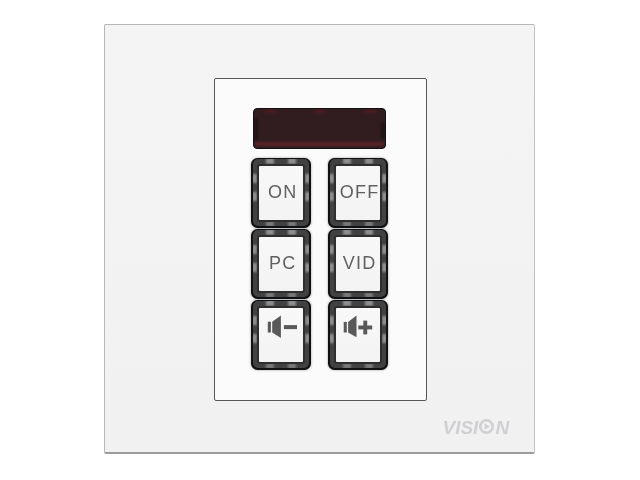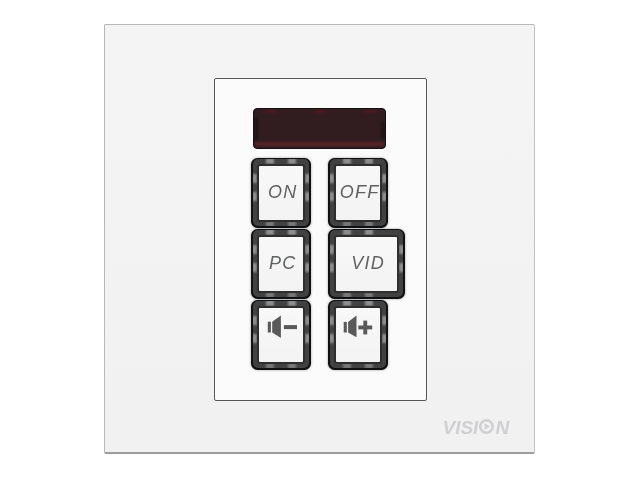--- a/index.html
+++ b/index.html
@@ -1,20 +1,20 @@
 <!DOCTYPE html>
 <html><head>
 <meta charset="utf-8">
 <style>
   html,body{margin:0;padding:0;}
   body{width:640px;height:480px;background:#ffffff;overflow:hidden;position:relative;
        font-family:"Liberation Sans", sans-serif;}
   .abs{position:absolute;}
   .btn{position:absolute;width:60px;height:70px;background:#101112;border-radius:6.5px;
-       box-shadow:0 0 2.5px rgba(40,40,40,.45);font-style:italic;}
+       box-shadow:0 0 2.5px rgba(40,40,40,.45);}
   .bezel{position:absolute;left:1.8px;top:1.8px;right:1.8px;bottom:1.8px;
          border-radius:5px;background:#414141;overflow:hidden;}
   .p{position:absolute;background:#8f8f8f;filter:blur(1px);}
   .pl{left:-1px;width:5.5px;height:8.5px;}
   .pr{right:-1px;width:5.5px;height:8.5px;}
   .pt{top:-1px;height:5.5px;width:8.5px;}
   .pb{bottom:-1px;height:5.5px;width:8.5px;background:#787878;}
   .y1{top:15px;} .y2{top:33.2px;}
   .x1{left:13px;} .x2{left:35px;}
   .cap{position:absolute;left:6px;top:6px;right:6px;bottom:6px;border-radius:3px;
@@ -78,21 +78,21 @@
     <div class="p pr y1"></div>
         <div class="p pr y2"></div>
     <div class="p pt x1"></div>
         <div class="p pt x2"></div>
     <div class="p pb x1"></div>
         <div class="p pb x2"></div>
   </div>
   <div class="cap">OFF</div>
 </div>
 
-<div class="btn" style="left:328px;top:228.5px;padding-left:17px;">
+<div class="btn" style="left:328px;top:228.5px;">
   <div class="bezel">
     <div class="p pl y1"></div>
         <div class="p pl y2"></div>
     <div class="p pr y1"></div>
         <div class="p pr y2"></div>
     <div class="p pt x1"></div>
         <div class="p pt x2"></div>
     <div class="p pb x1"></div>
         <div class="p pb x2"></div>
   </div>

